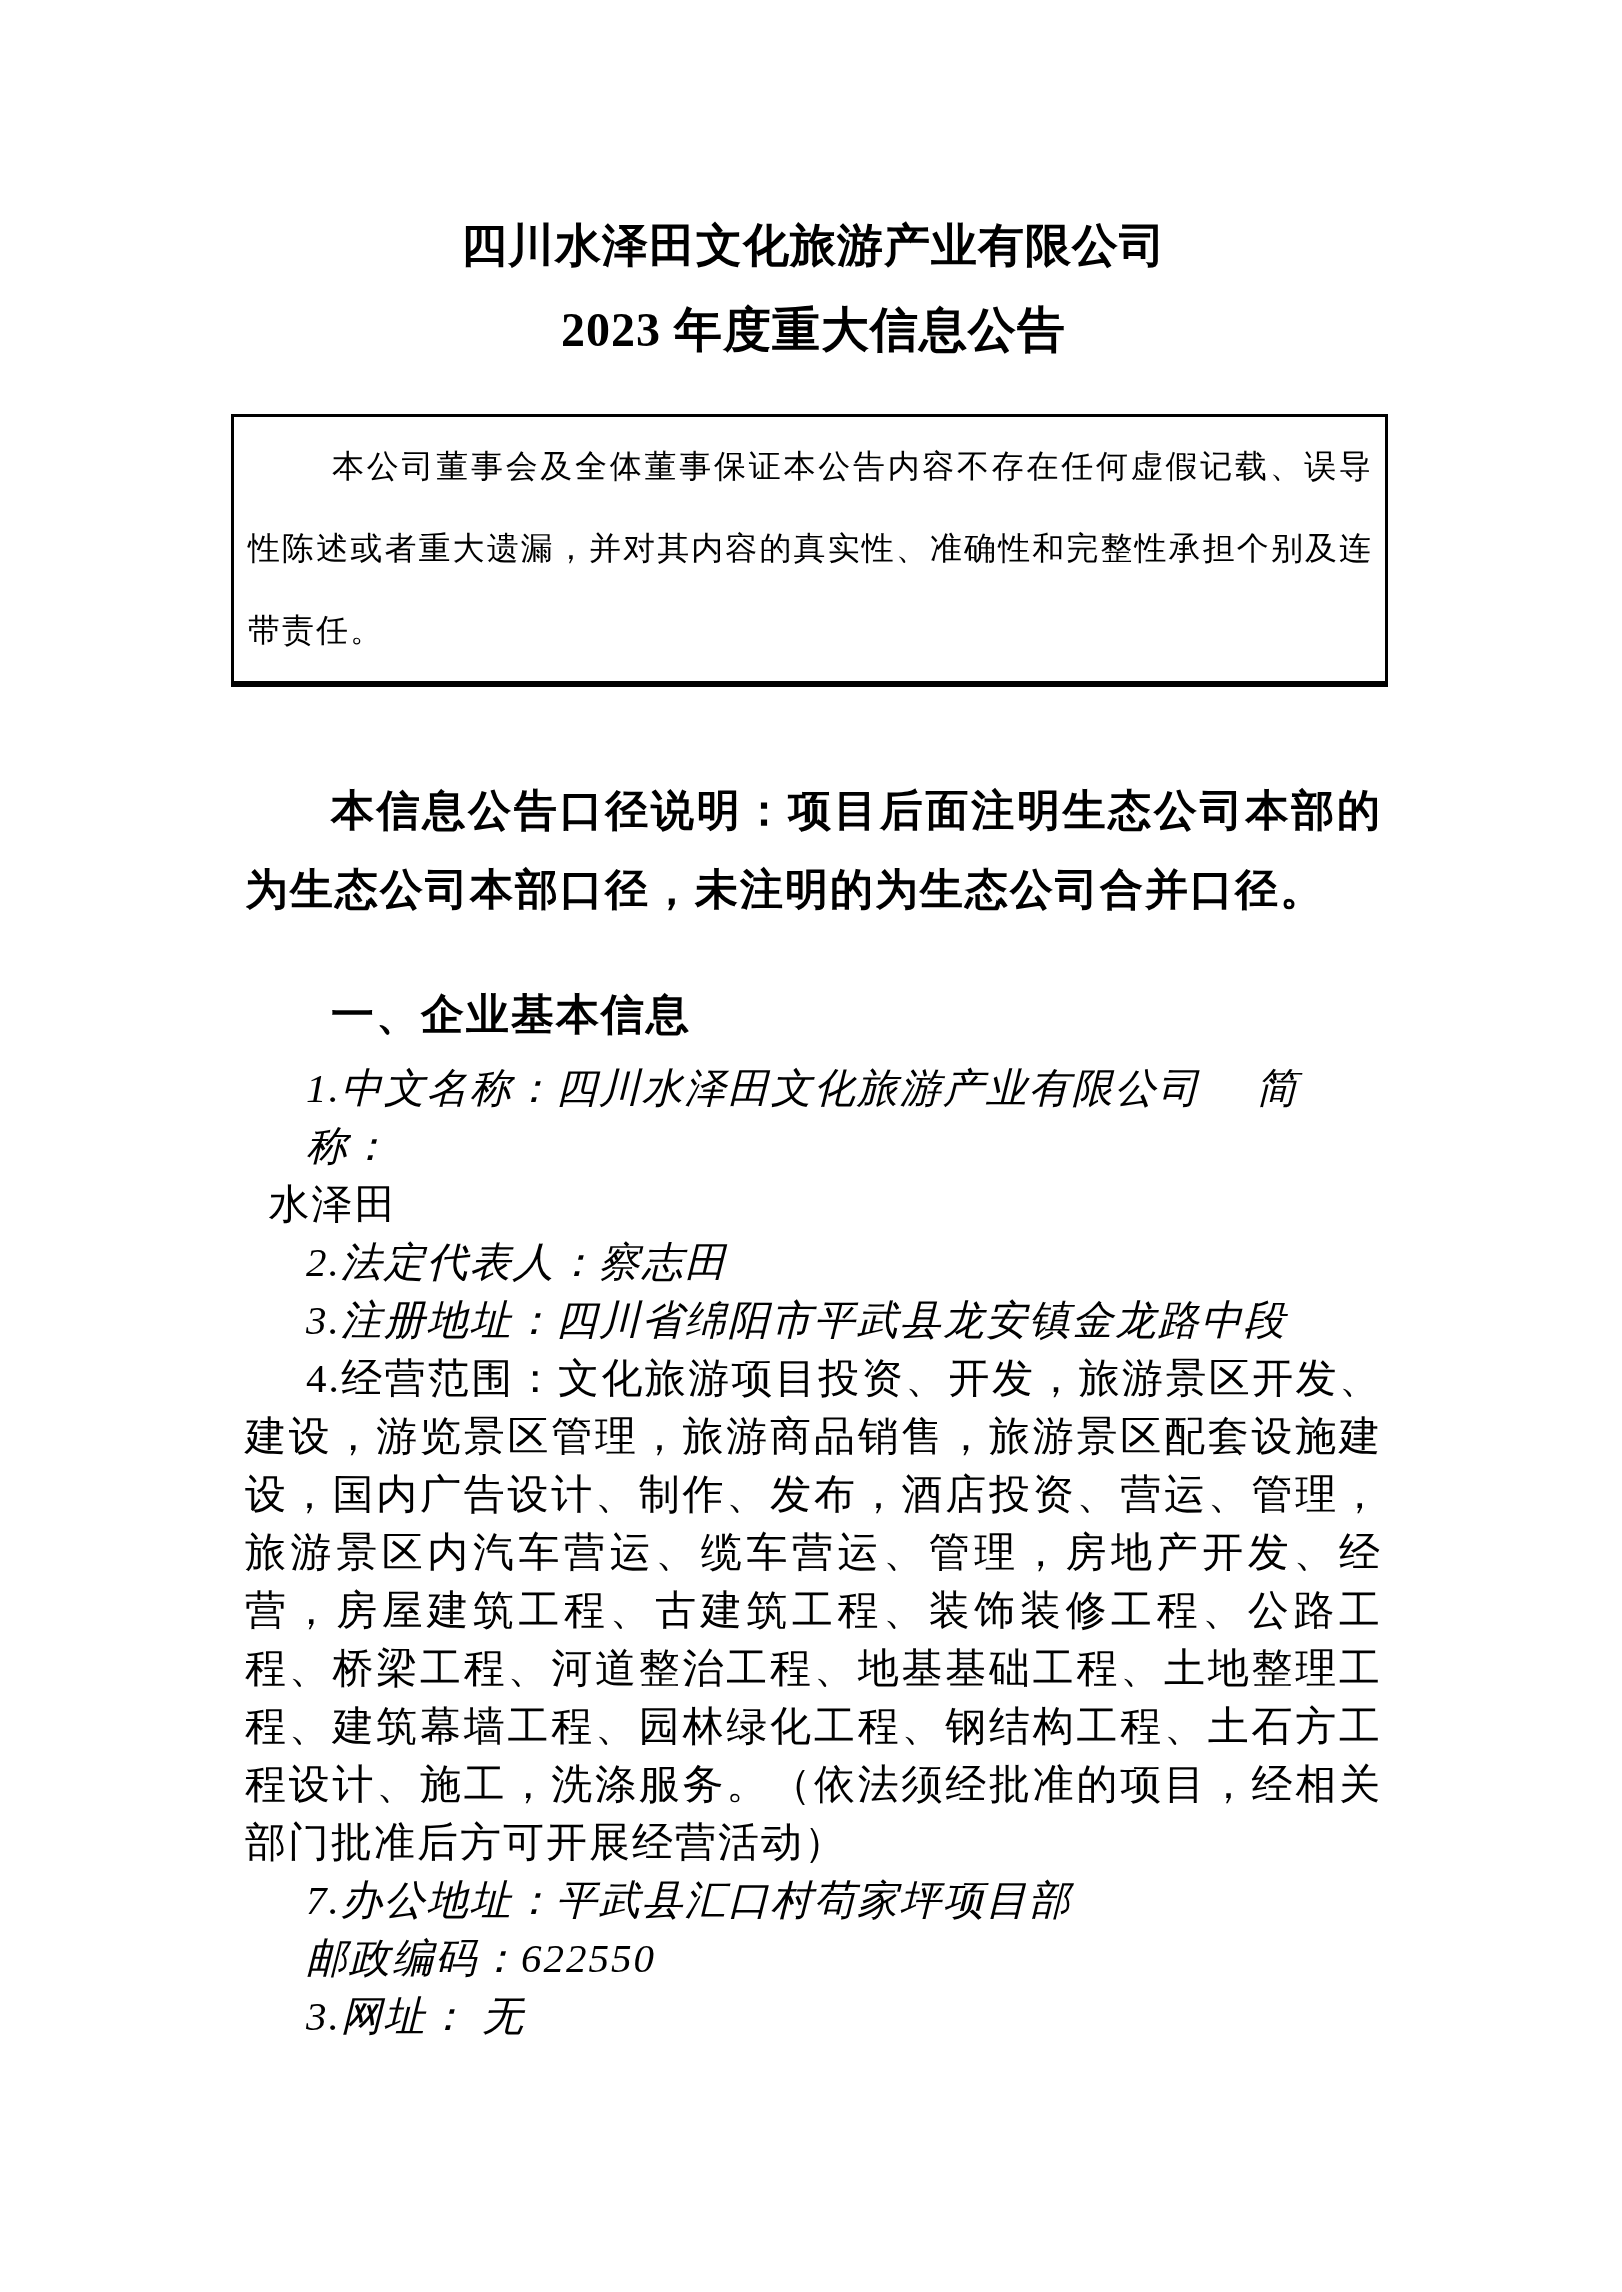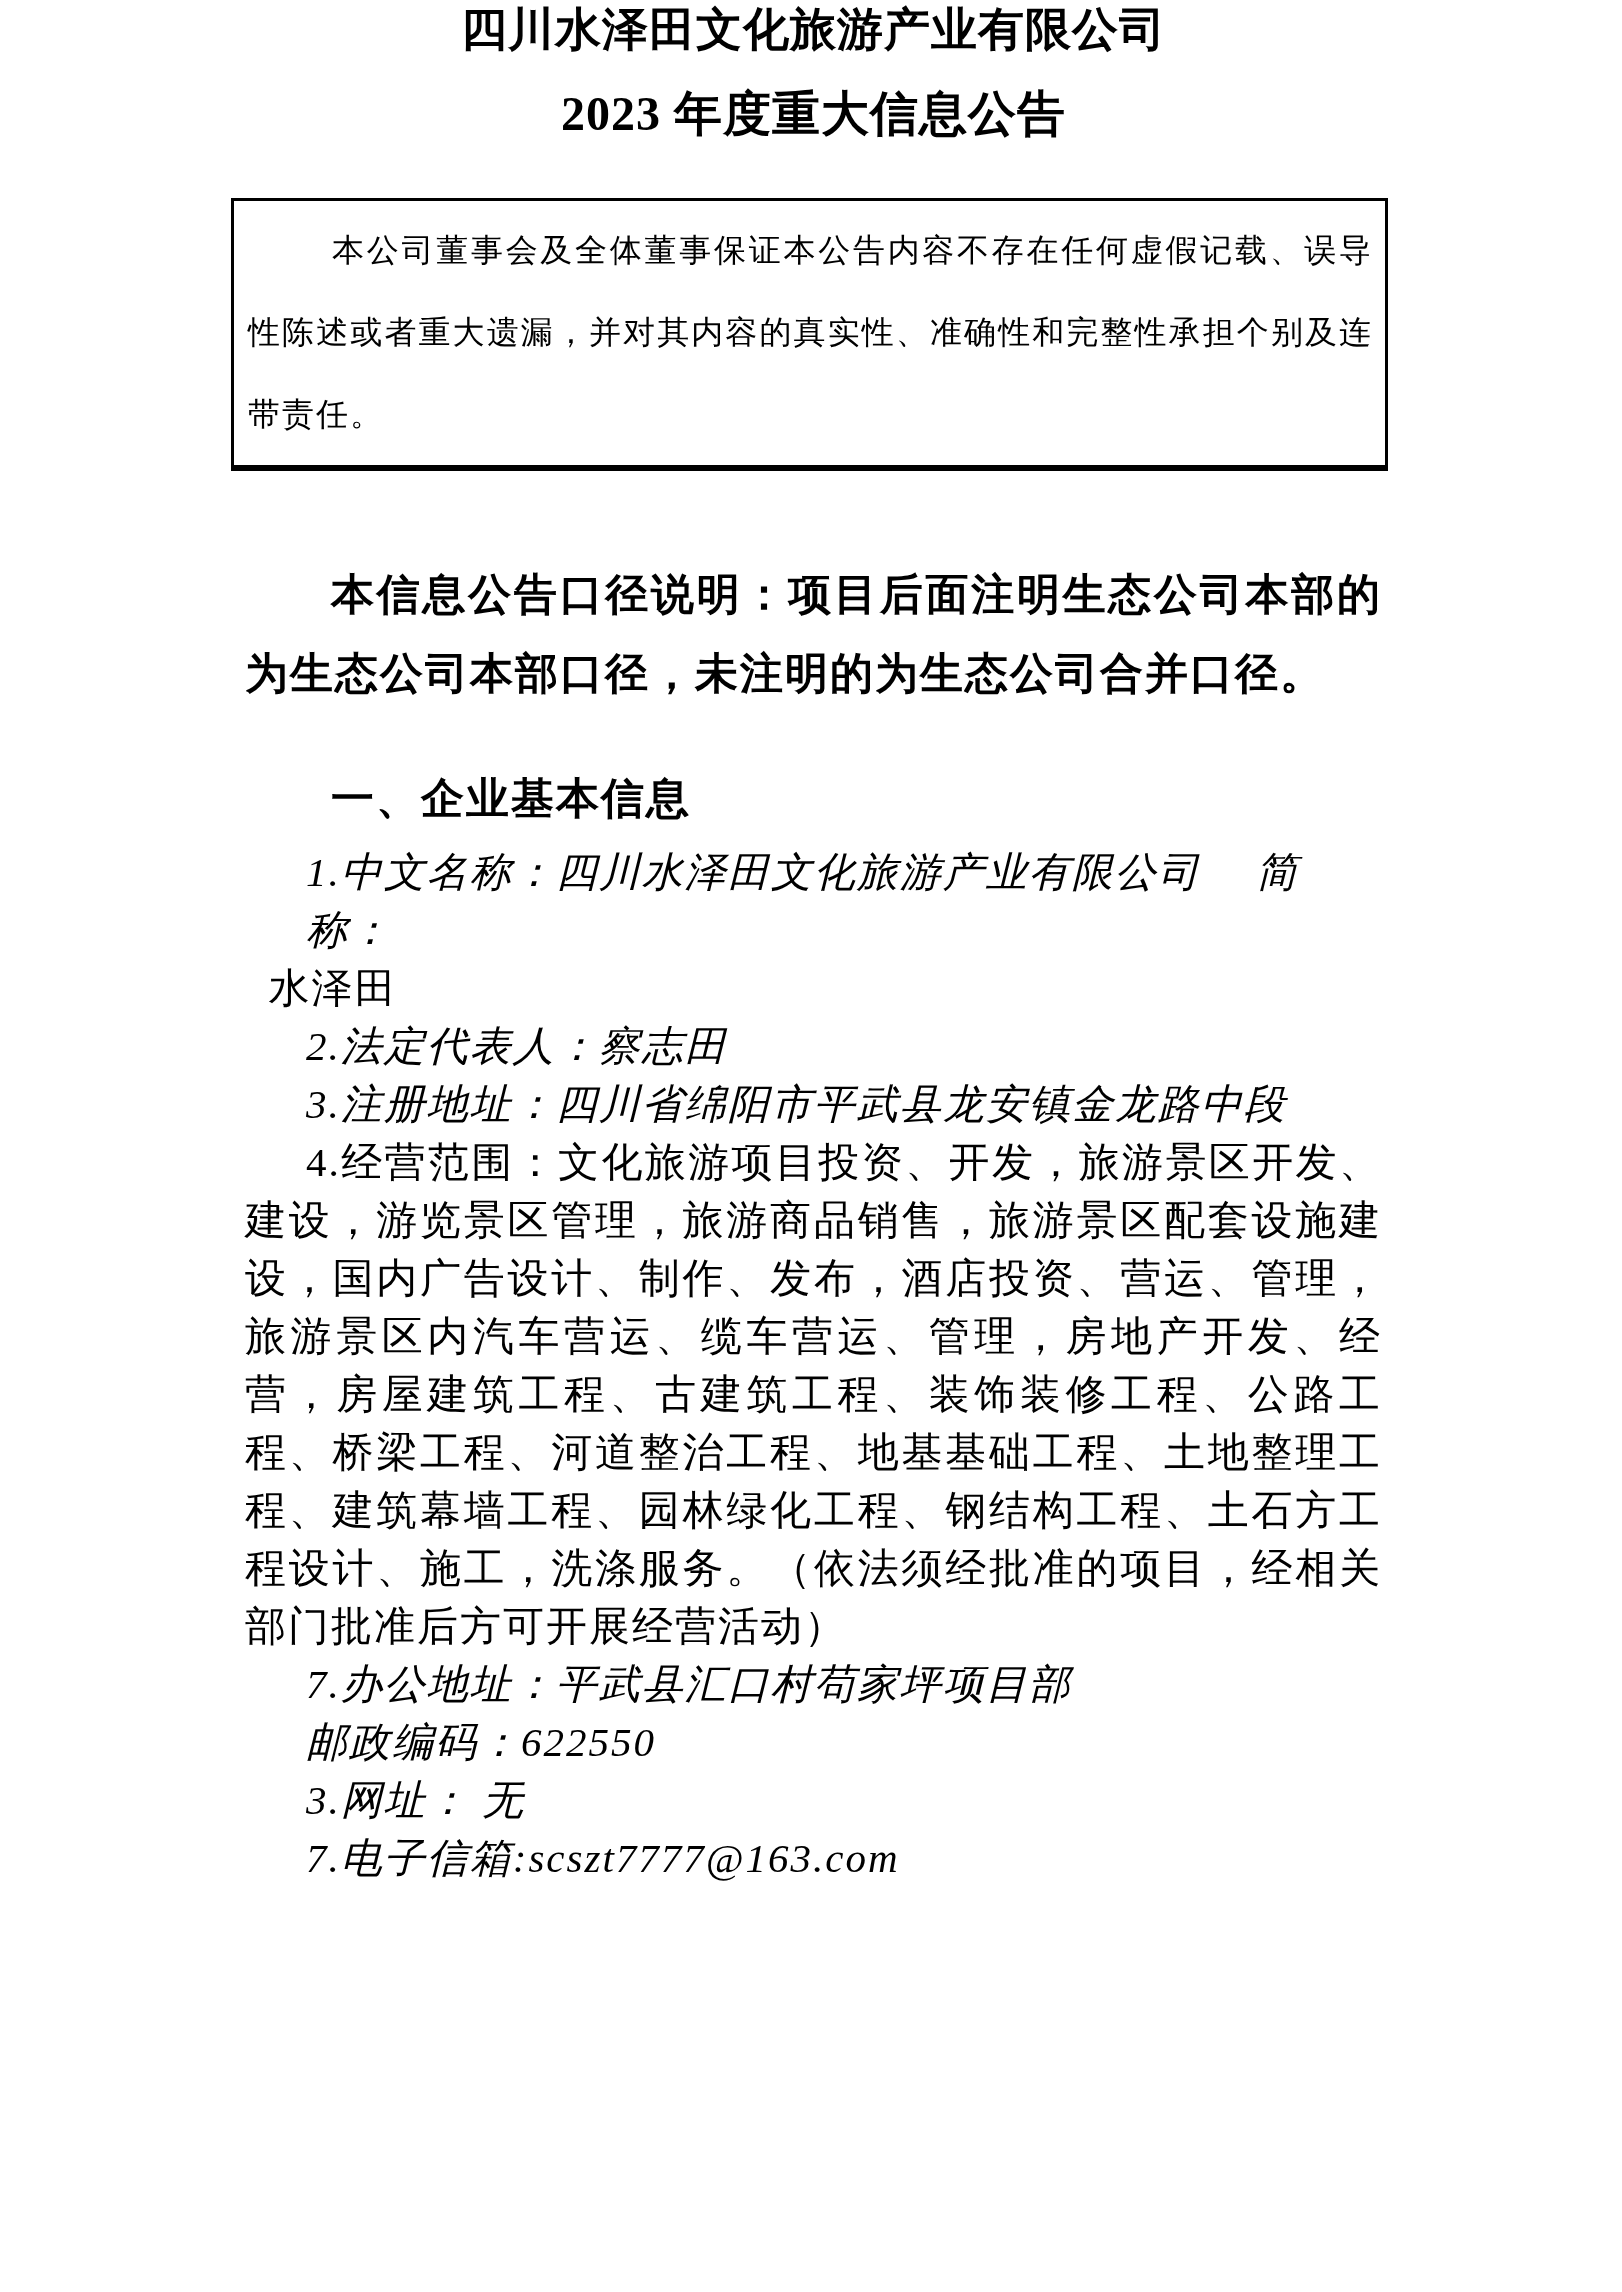--- a/index.html
+++ b/index.html
@@ -16,20 +16,21 @@
     color: #000000;
     font-family: "Liberation Serif", "DejaVu Serif", serif;
     box-sizing: border-box;
     overflow: hidden;
   }
   .content {
     position: absolute;
     left: 245px;
     top: 0;
     width: 1137px;
+    padding-top: 216px;
     box-sizing: content-box;
   }
   .doc-title-1 {
     text-align: center;
     font-size: 46px;
     line-height: 59px;
     font-weight: 700;
     letter-spacing: 1px;
   }
   .doc-title-2 {
@@ -111,18 +112,17 @@
 
     <div class="info-list">
       <div class="line-item">1.中文名称：四川水泽田文化旅游产业有限公司　 简称：</div>
       <div class="line-wrap">水泽田</div>
       <div class="line-item">2.法定代表人：察志田</div>
       <div class="line-item">3.注册地址：四川省绵阳市平武县龙安镇金龙路中段</div>
       <div class="line-para">4.经营范围：文化旅游项目投资、开发，旅游景区开发、建设，游览景区管理，旅游商品销售，旅游景区配套设施建设，国内广告设计、制作、发布，酒店投资、营运、管理，旅游景区内汽车营运、缆车营运、管理，房地产开发、经营，房屋建筑工程、古建筑工程、装饰装修工程、公路工程、桥梁工程、河道整治工程、地基基础工程、土地整理工程、建筑幕墙工程、园林绿化工程、钢结构工程、土石方工程设计、施工，洗涤服务。（依法须经批准的项目，经相关部门批准后方可开展经营活动）</div>
       <div class="line-item">7.办公地址：平武县汇口村苟家坪项目部</div>
       <div class="line-item">邮政编码：622550</div>
       <div class="line-item">3.网址： 无</div>
-      <div class="line-item">7.电子信箱:scszt7777@163.com</div>
     </div>
 
   </div>
 </div>
 
 
 </body></html>

